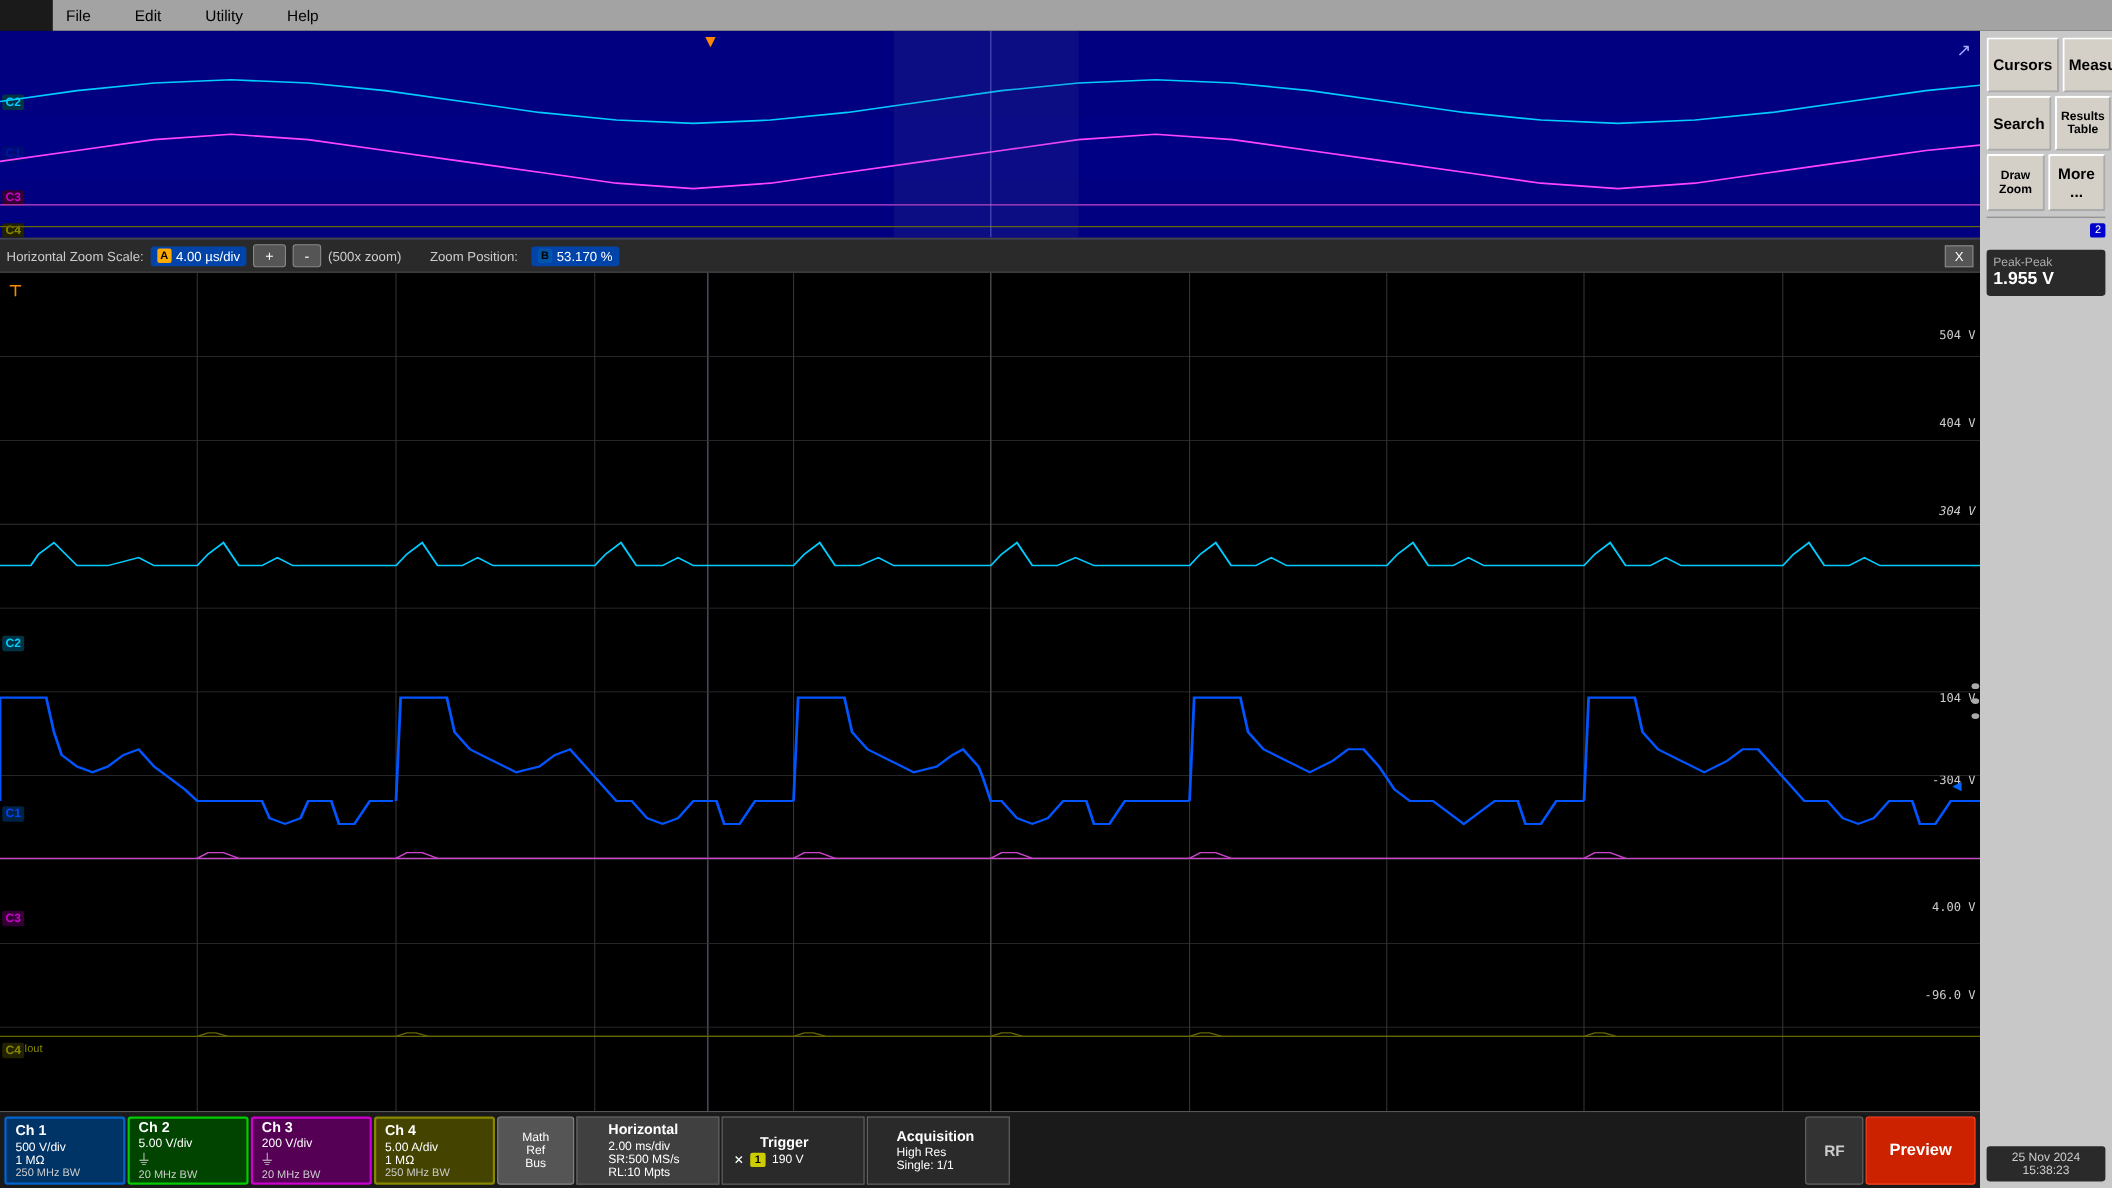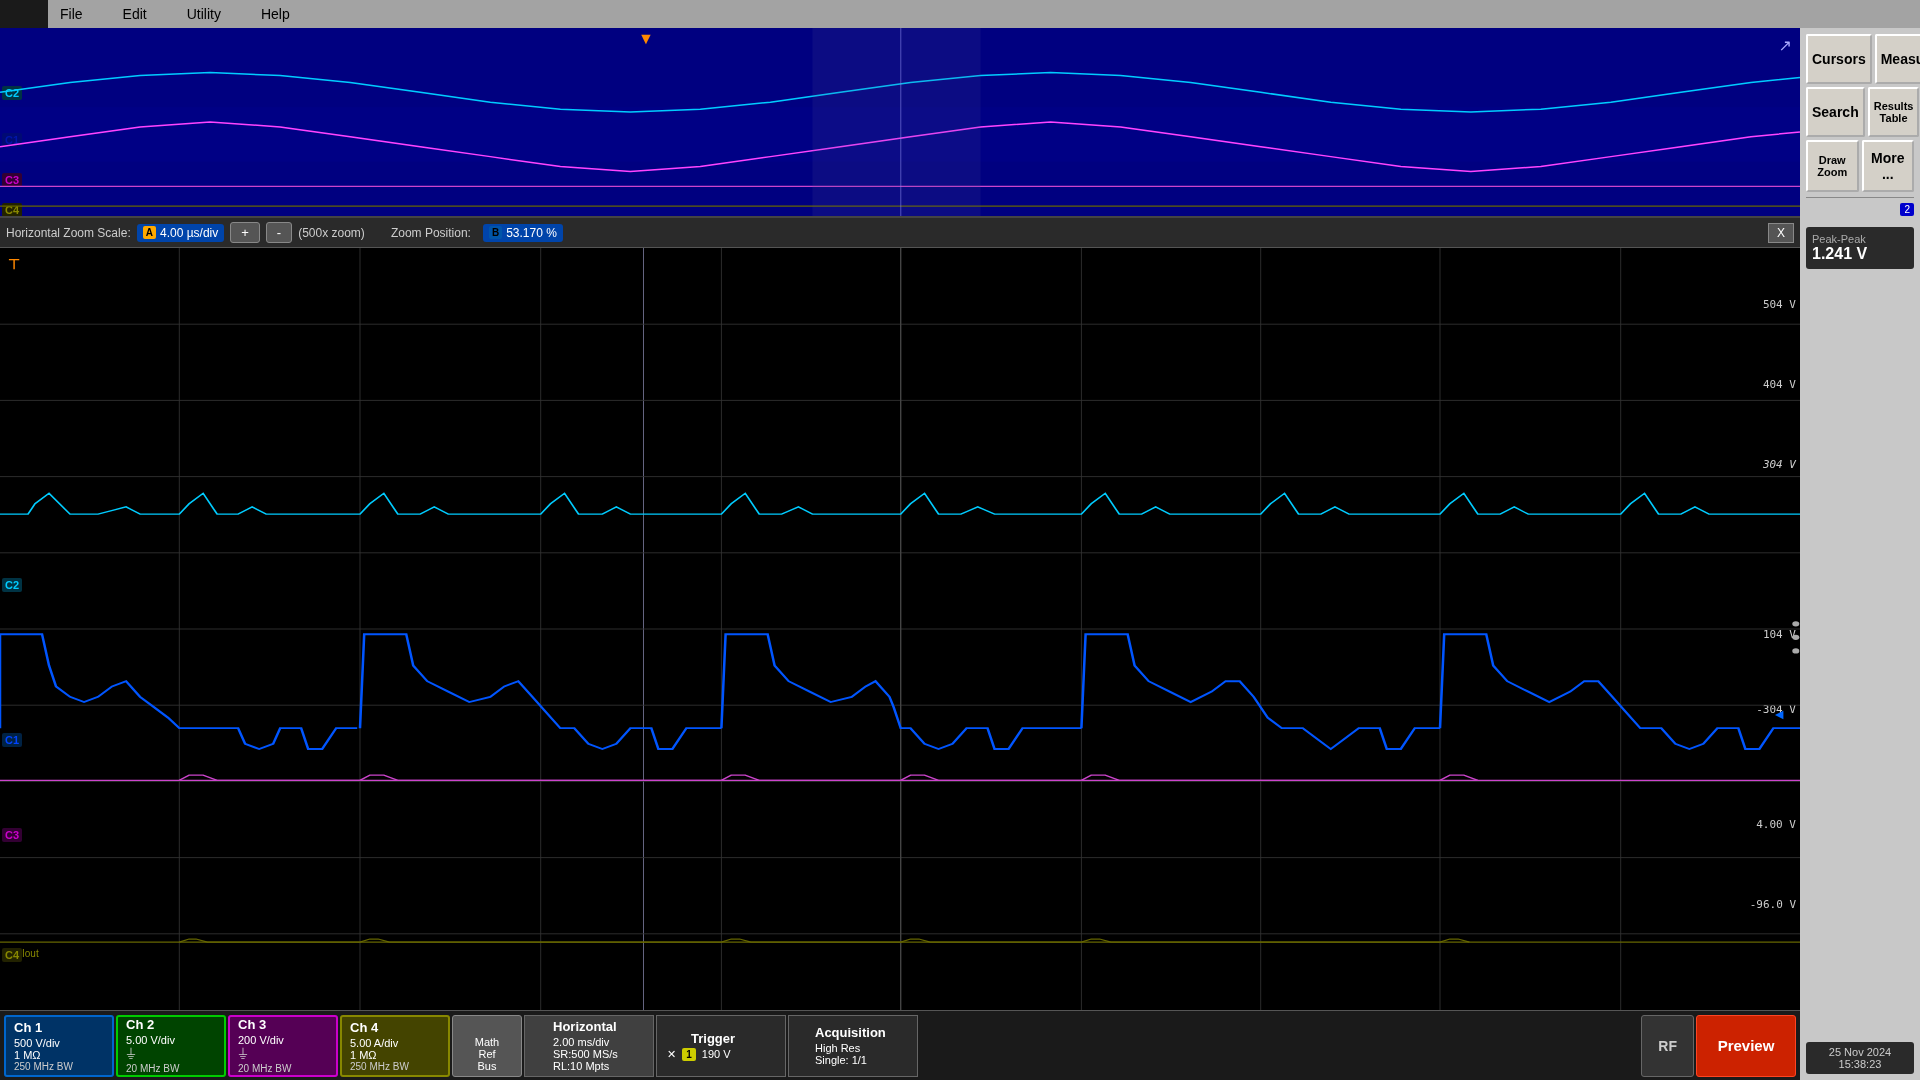--- a/index.html
+++ b/index.html
@@ -194,21 +194,21 @@
 
     .math-ref-bus-btn {
       height: 62px;
       background: #555;
       color: #fff;
       border: 1px solid #888;
       cursor: pointer;
       display: flex;
       flex-direction: column;
       align-items: center;
-      justify-content: flex-end;
+      justify-content: center;
       font-size: 11px;
       padding: 4px 10px;
       border-radius: 3px;
       min-width: 70px;
     }
 
     .horiz-box {
       height: 62px;
       background: #404040;
       border: 1px solid #666;
@@ -617,21 +617,21 @@
       <button class="right-btn" style="flex:1;">More ...</button>
     </div>
 
     <div class="right-divider"></div>
 
     <div style="display:flex; justify-content:flex-end; margin-bottom:2px;">
       <span class="right-panel-badge">2</span>
     </div>
     <div class="peak-peak-area">
       <div class="peak-peak-label">Peak-Peak</div>
-      <div class="peak-peak-val">1.241 V</div>
+      <div class="peak-peak-val">1.955 V</div>
     </div>
 
     <div class="spacer"></div>
 
     <div class="date-time-box">
       <div>25 Nov 2024</div>
       <div>15:38:23</div>
     </div>
   </div>
 

